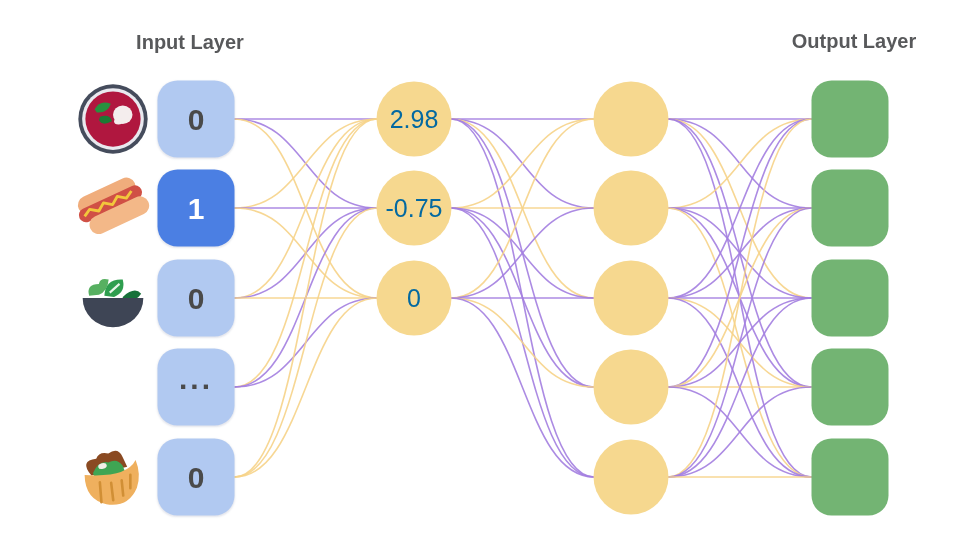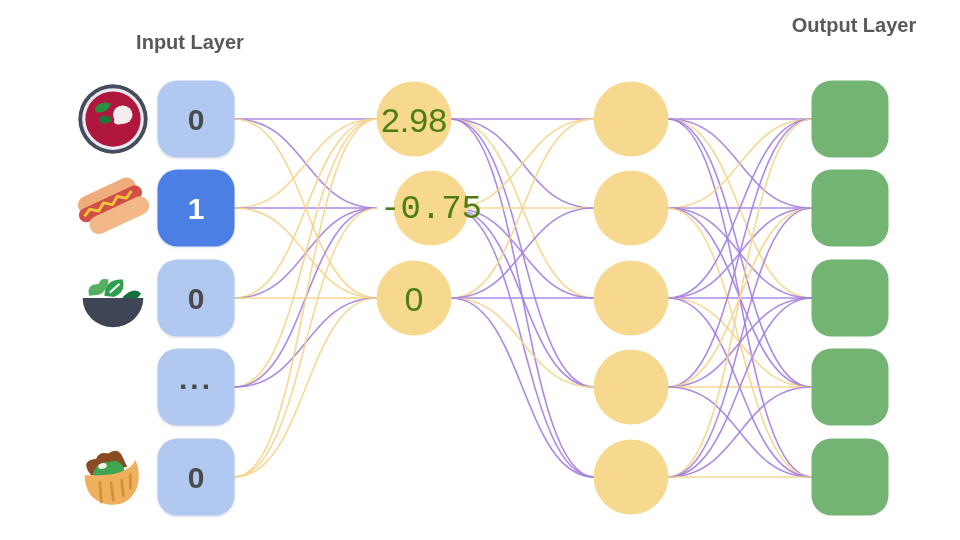--- a/index.html
+++ b/index.html
@@ -16,21 +16,21 @@
     box-sizing:border-box;
   }
   .square{width:77px;height:77px;border-radius:20px;}
   .square.input{background:#b1c9f1;box-shadow:0 1px 2px rgba(100,110,150,0.18);}
   .square.input.active{background:#4b7fe3;}
   .square.output{background:#73b473;}
   .circle{width:75px;height:75px;border-radius:50%;background:#f6d88f;}
   .node .val{font-size:30px;font-weight:bold;color:#4a4a4a;line-height:1;}
   .node.active .val{color:#ffffff;}
   .node .dots{letter-spacing:3px;transform:translateY(-9px);}
-  .circle .val{font-size:34px;font-weight:400;color:#4d7c0f;}
+  .circle .val{font-size:25px;font-weight:400;color:#0369a1;}
   .food-icon{position:absolute;transform:translate(-50%,-50%);width:78px;height:78px;}
   .food-icon svg{width:100%;height:100%;display:block;}
 </style>
 </head>
 <body>
 
 <div id="diagram">
 
   <svg id="edges">
       <path d="M 234.5 119 C 305.75 119, 305.75 119, 377 119" fill="none" stroke="#a37ee0" stroke-width="1.6" stroke-opacity="0.9"></path>
@@ -84,21 +84,21 @@
       <path d="M 668 387 C 739.75 387, 739.75 387, 811.5 387" fill="none" stroke="#f6d388" stroke-width="1.6" stroke-opacity="0.9"></path>
       <path d="M 668 387 C 739.75 387, 739.75 477, 811.5 477" fill="none" stroke="#a37ee0" stroke-width="1.6" stroke-opacity="0.9"></path>
       <path d="M 668 477 C 739.75 477, 739.75 119, 811.5 119" fill="none" stroke="#f6d388" stroke-width="1.6" stroke-opacity="0.9"></path>
       <path d="M 668 477 C 739.75 477, 739.75 208, 811.5 208" fill="none" stroke="#a37ee0" stroke-width="1.6" stroke-opacity="0.9"></path>
       <path d="M 668 477 C 739.75 477, 739.75 298, 811.5 298" fill="none" stroke="#a37ee0" stroke-width="1.6" stroke-opacity="0.9"></path>
       <path d="M 668 477 C 739.75 477, 739.75 387, 811.5 387" fill="none" stroke="#a37ee0" stroke-width="1.6" stroke-opacity="0.9"></path>
       <path d="M 668 477 C 739.75 477, 739.75 477, 811.5 477" fill="none" stroke="#f6d388" stroke-width="1.6" stroke-opacity="0.9"></path>
     </svg>
 
   <div class="layer-title" id="title-input" style="left: 190px; top: 31px;">Input Layer</div>
-  <div class="layer-title" id="title-output" style="left: 854px; top: 14px;">Output Layer</div>
+  <div class="layer-title" id="title-output" style="left: 854px; top: 30px;">Output Layer</div>
 
   <div class="food-icon" id="icon-borscht" style="left: 113px; top: 119px;">
     <svg viewBox="0 0 72 72">
       <circle cx="36" cy="36" r="32" fill="#454c5c"></circle>
       <circle cx="36" cy="36" r="28.5" fill="#e9e9ef"></circle>
       <circle cx="36" cy="36" r="25.5" fill="#b0173f"></circle>
       <ellipse cx="45" cy="32" rx="9" ry="8.5" fill="#f4eded"></ellipse>
       <ellipse cx="41" cy="38" rx="4" ry="3" fill="#f4eded"></ellipse>
       <path d="M19,27 q5,-9 15,-5 q-3,9 -13,8 z" fill="#27913f"></path>
       <path d="M24,34 q9,-3 11,4 q-9,5 -12,-1 z" fill="#1d7a34"></path>
@@ -146,21 +146,21 @@
     </div>
     <div class="node square input" style="left: 196px; top: 387px;">
       <span class="val dots">...</span>
     </div>
     <div class="node square input" style="left: 196px; top: 477px;">
       <span class="val">0</span>
     </div>
     <div class="node circle" style="left: 414px; top: 119px;">
       <span class="val">2.98</span>
     </div>
-    <div class="node circle" style="left: 431px; top: 208px; font-family: Liberation Mono, monospace;">
+    <div class="node circle" style="left: 414px; top: 208px;">
       <span class="val">-0.75</span>
     </div>
     <div class="node circle" style="left: 414px; top: 298px;">
       <span class="val">0</span>
     </div>
     <div class="node circle" style="left: 631px; top: 119px;"></div>
     <div class="node circle" style="left: 631px; top: 208px;"></div>
     <div class="node circle" style="left: 631px; top: 298px;"></div>
     <div class="node circle" style="left: 631px; top: 387px;"></div>
     <div class="node circle" style="left: 631px; top: 477px;"></div>

